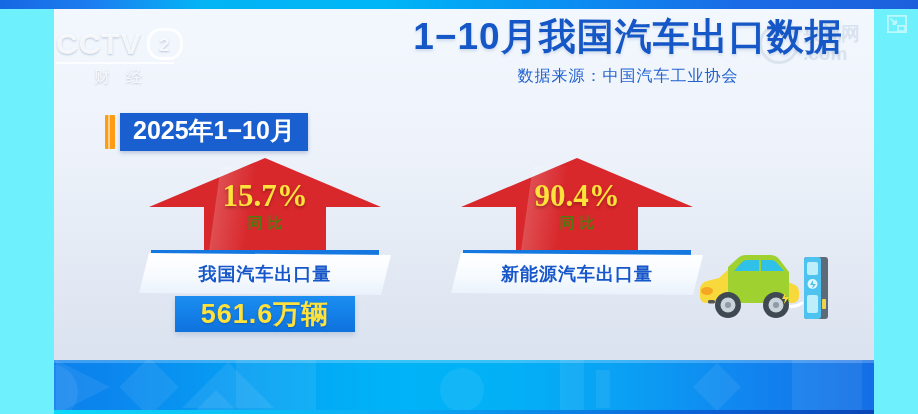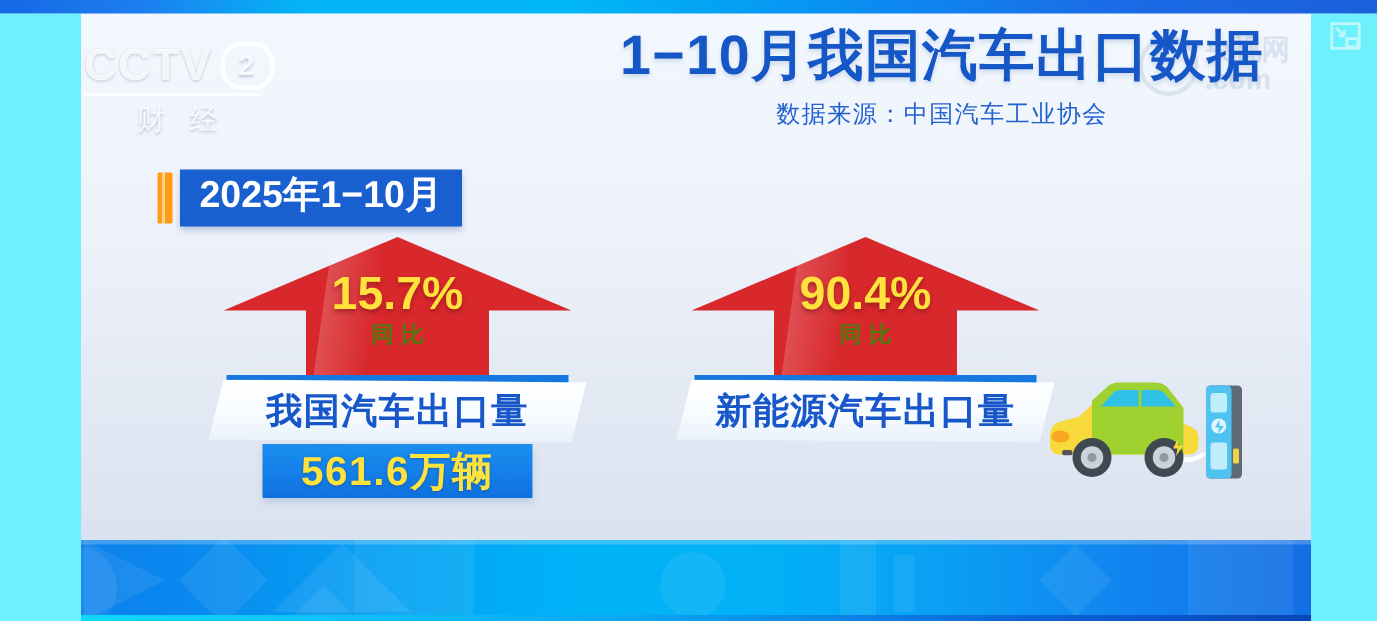--- a/index.html
+++ b/index.html
@@ -68,21 +68,21 @@
   }
   .cctv-num{
     display:inline-flex;align-items:center;justify-content:center;
     width:30px;height:26px;border:3px solid rgba(255,255,255,.82);
     border-radius:14px;font-size:19px;font-weight:bold;
   }
   .cctv-underline{
     width:118px;height:2px;background:rgba(255,255,255,.75);margin-top:2px;
   }
   .cctv-sub{
-    font-size:19px;letter-spacing:16px;text-align:center;
+    font-size:16px;letter-spacing:16px;text-align:center;
     margin-top:3px;padding-left:14px;color:rgba(255,255,255,.8);
   }
 
   
   .watermark{
     position:absolute;right:58px;top:24px;z-index:3;
     color:rgba(160,180,205,.30);font-size:19px;font-weight:bold;
     display:flex;align-items:center;gap:4px;pointer-events:none;
   }
   .wm-ring{
@@ -116,21 +116,21 @@
     padding:3px 13px 5px 13px;letter-spacing:0px;line-height:1.18;
     box-shadow:0 2px 4px rgba(80,110,160,.35);
   }
 
   
   .block{position:absolute;z-index:9;}
   .block-left{left:120px;top:158px;width:290px;}
   .block-right{left:432px;top:158px;width:290px;}
 
   .arrow{
-    position:relative;width:232px;height:92px;margin:0 auto;
+    position:relative;width:232px;height:92px;margin:0 auto;font-family:Liberation Serif, serif;
   }
   .arrow-head{
     position:absolute;left:0;top:0;width:0;height:0;
     border-left:116px solid transparent;border-right:116px solid transparent;
     border-bottom:49px solid #d8282c;
   }
   .arrow-stem{
     position:absolute;left:55px;top:48px;width:122px;height:44px;
     background:#d8282c;
   }
@@ -156,21 +156,21 @@
   }
   .label-plate{
     position:relative;margin:-11px auto 0 auto;width:252px;height:42px;
     background:linear-gradient(180deg,#ffffff 0%,#f7fbff 55%,#e9f1fb 100%);
     clip-path:polygon(10px 0,252px 2px,242px 42px,0 40px);
     box-shadow:0 3px 5px rgba(110,140,180,.35);
     display:flex;align-items:center;justify-content:center;
     z-index:3;
   }
   .label-text{
-    font-size:24px;font-weight:bold;color:#1757c9;letter-spacing:1px;
+    font-size:18px;font-weight:bold;color:#1757c9;letter-spacing:1px;
     white-space:nowrap;
   }
   .value-bar{
     position:relative;margin:1px auto 0 auto;width:180px;height:36px;
     background:linear-gradient(180deg,#1b8ef0 0%,#1480e8 50%,#1071dd 100%);
     display:flex;align-items:center;justify-content:center;
     box-shadow:0 3px 5px rgba(110,140,180,.3);
   }
   .value-text{
     font-size:27px;font-weight:bold;color:#ffe23c;letter-spacing:1px;

